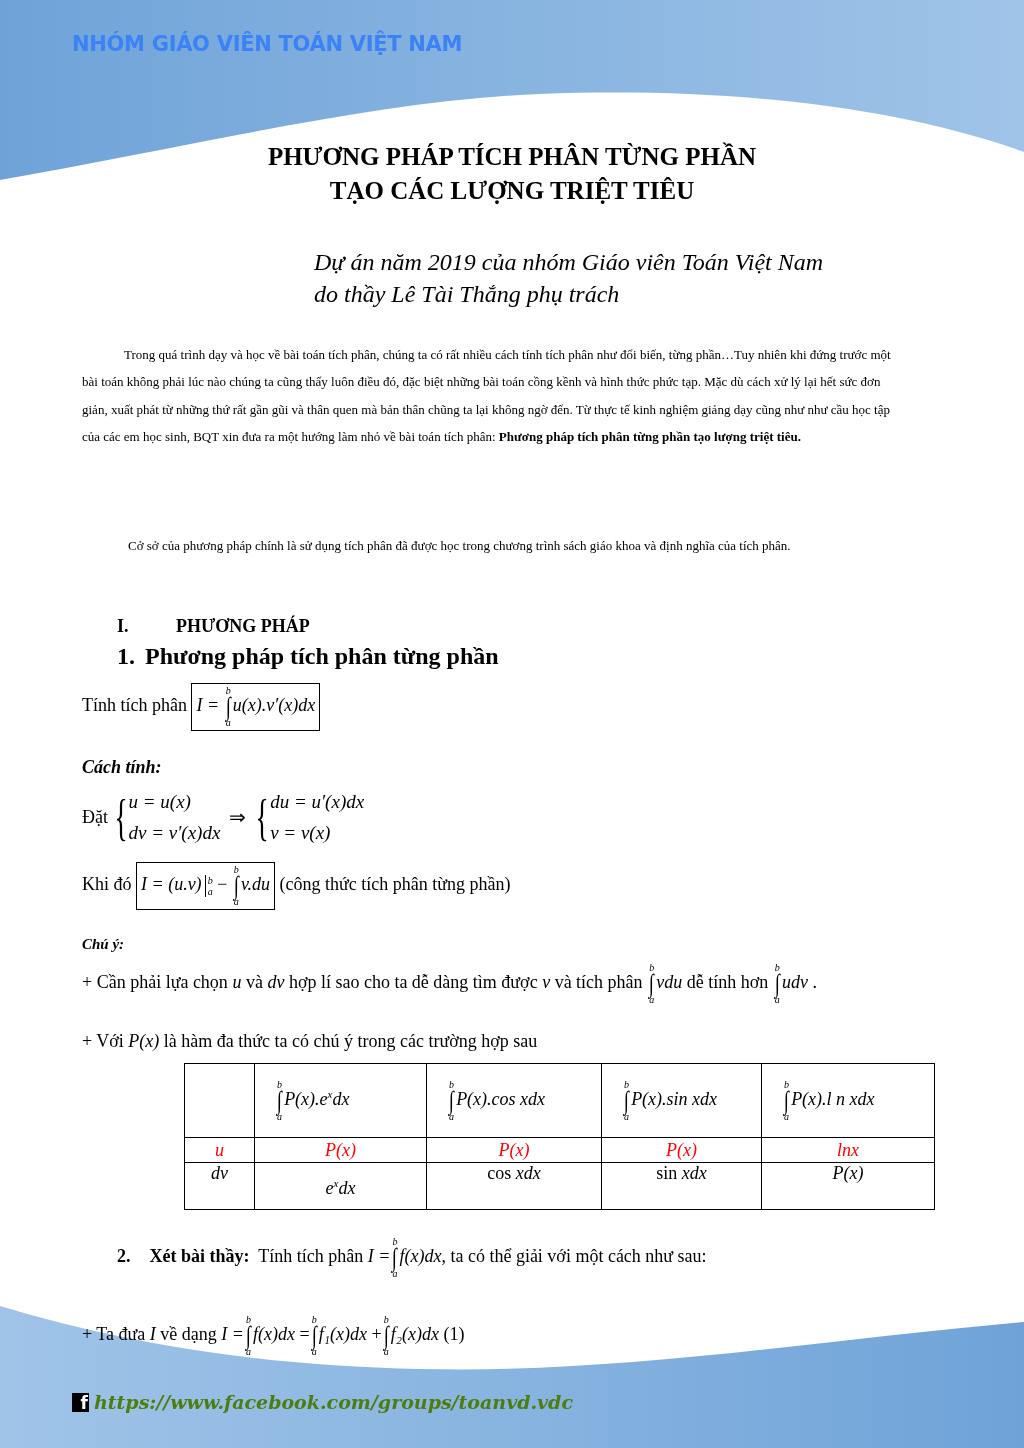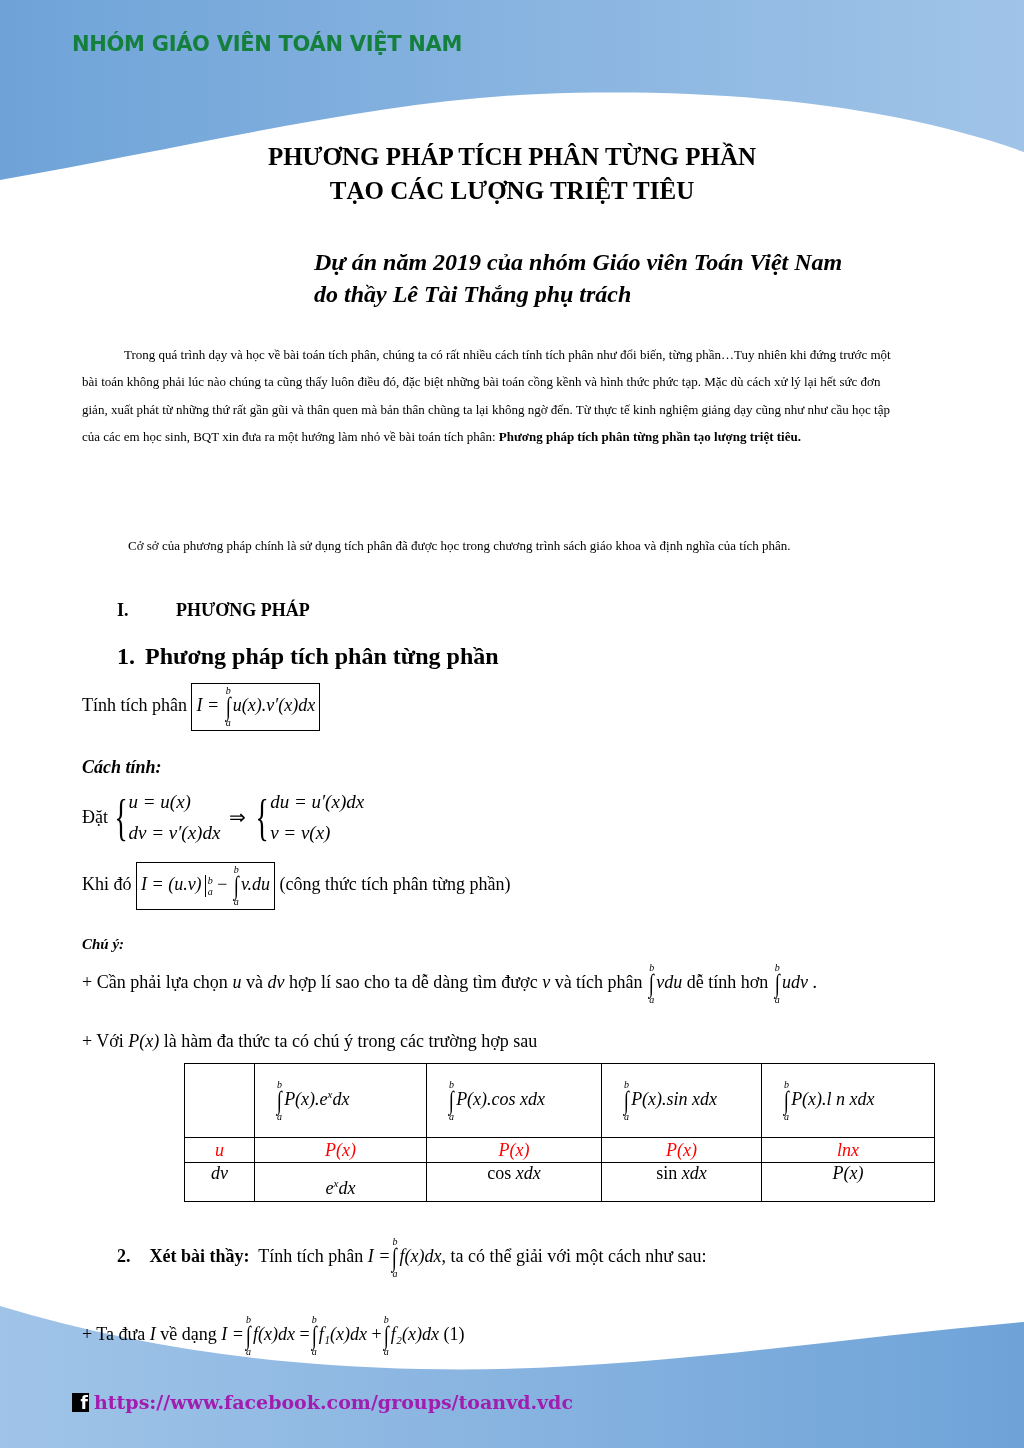--- a/index.html
+++ b/index.html
@@ -1,33 +1,33 @@
 <!DOCTYPE html>
 <html><head>
 <meta charset="utf-8">
 <style>
   html, body { margin:0; padding:0; }
   body { width:1024px; height:1448px; position:relative; overflow:hidden; background:#fff;
          font-family:"Liberation Serif", serif; color:#000; }
   .bg-svg { position:absolute; left:0; top:0; width:1024px; height:1448px; z-index:0; }
   .layer { position:absolute; z-index:1; }
   .brand { left:72px; top:32px; font-family:"DejaVu Sans", sans-serif; font-weight:bold; font-size:21px;
-           color:#15803d; letter-spacing:-0.3px; }
+           color:#3b82f6; letter-spacing:-0.3px; }
   .title { left:0; width:1024px; text-align:center; font-weight:bold; font-size:25px; line-height:33px; }
   .t1 { top:140px; }
   .t2 { top:174px; }
-  .subtitle { left:314px; font-weight:bold; font-style:italic; font-size:24px; line-height:32px; }
+  .subtitle { left:314px; font-weight:normal; font-style:italic; font-size:24px; line-height:32px; }
   .s1 { top:246px; } .s2 { top:278px; }
   .para { left:82px; width:820px; font-size:13px; line-height:27.3px; }
   .p1 { top:341px; }
   .p2 { top:532px; }
   .indent { display:inline-block; width:42px; }
   .indent2 { display:inline-block; width:46px; }
   .b { font-weight:bold; }
-  .h1 { top:600px; left:117px; font-weight:bold; font-size:18px; }
+  .h1 { top:616px; left:117px; font-weight:bold; font-size:18px; }
   .h1 .num { display:inline-block; width:59px; }
   .h2 { top:643px; left:117px; font-weight:bold; font-size:24px; }
   .h2 .num { display:inline-block; width:28px; }
   .m { font-style:italic; font-family:"Liberation Serif", serif; }
   .line { font-size:18px; }
   .boxed { display:inline-block; border:1px solid #000; padding:2px 4px; vertical-align:middle; }
   .intg { display:inline-flex; flex-direction:column; align-items:center; vertical-align:middle; line-height:1; margin:0 1px; }
   .intg .lim { font-size:10px; font-style:italic; }
   .intg .sym { font-size:26px; line-height:22px; transform:scaleX(0.7); }
   .l-tinh { top:683px; left:82px; }
@@ -48,21 +48,21 @@
   .tbl tr.ur td { height:24px; color:#ff0000; font-style:italic; }
   .tbl tr.dvr td { height:36px; font-style:italic; vertical-align:top; }
   .tbl tr.dvr td.up { font-style:normal; }
   .c0 { width:69px; } .c1 { width:151px; } .c2 { width:154px; } .c3 { width:139px; } .c4 { width:152px; }
   .l-xet { top:1237px; left:117px; }
   .l-xet .num { display:inline-block; width:28px; font-weight:bold; }
   .l-ta { top:1315px; left:82px; }
   .footer { top:1391px; left:72px; display:flex; align-items:center; }
   .fb { width:17px; height:19px; background:#000; color:#fff; font-family:"DejaVu Sans", sans-serif; font-weight:bold;
         font-size:17px; line-height:21px; text-align:right; padding-right:1px; box-sizing:border-box; overflow:hidden; }
-  .url { margin-left:5px; font-family:"DejaVu Serif", serif; font-weight:bold; font-size:19px; color:#a21caf; }
+  .url { margin-left:5px; font-family:"DejaVu Serif", serif; font-style:italic; font-weight:bold; font-size:19px; color:#4d7c0f; }
   sup { font-size:11px; }
 </style>
 </head>
 <body>
 
 <svg class="bg-svg" viewBox="0 0 1024 1448" preserveAspectRatio="none">
   <defs>
     <linearGradient id="gTop" x1="0" y1="0" x2="1" y2="0">
       <stop offset="0" stop-color="#6fa3d8"></stop>
       <stop offset="1" stop-color="#a0c4e8"></stop>
@@ -188,21 +188,21 @@
   </tr>
   <tr class="ur">
     <td>u</td>
     <td>P(x)</td>
     <td>P(x)</td>
     <td>P(x)</td>
     <td>lnx</td>
   </tr>
   <tr class="dvr">
     <td>dv</td>
-    <td style="vertical-align:bottom;padding-bottom:2px;">e<sup>x</sup>dx</td>
+    <td style="vertical-align:bottom;padding-bottom:10px;">e<sup>x</sup>dx</td>
     <td class="up"><span>cos </span><span class="m">xdx</span></td>
     <td class="up"><span>sin </span><span class="m">xdx</span></td>
     <td>P(x)</td>
   </tr>
 </tbody>
   </table>
 
 <div class="layer line l-xet">
   <span class="num">2.</span>
   <span class="b">Xét bài thầy:</span>&nbsp;

